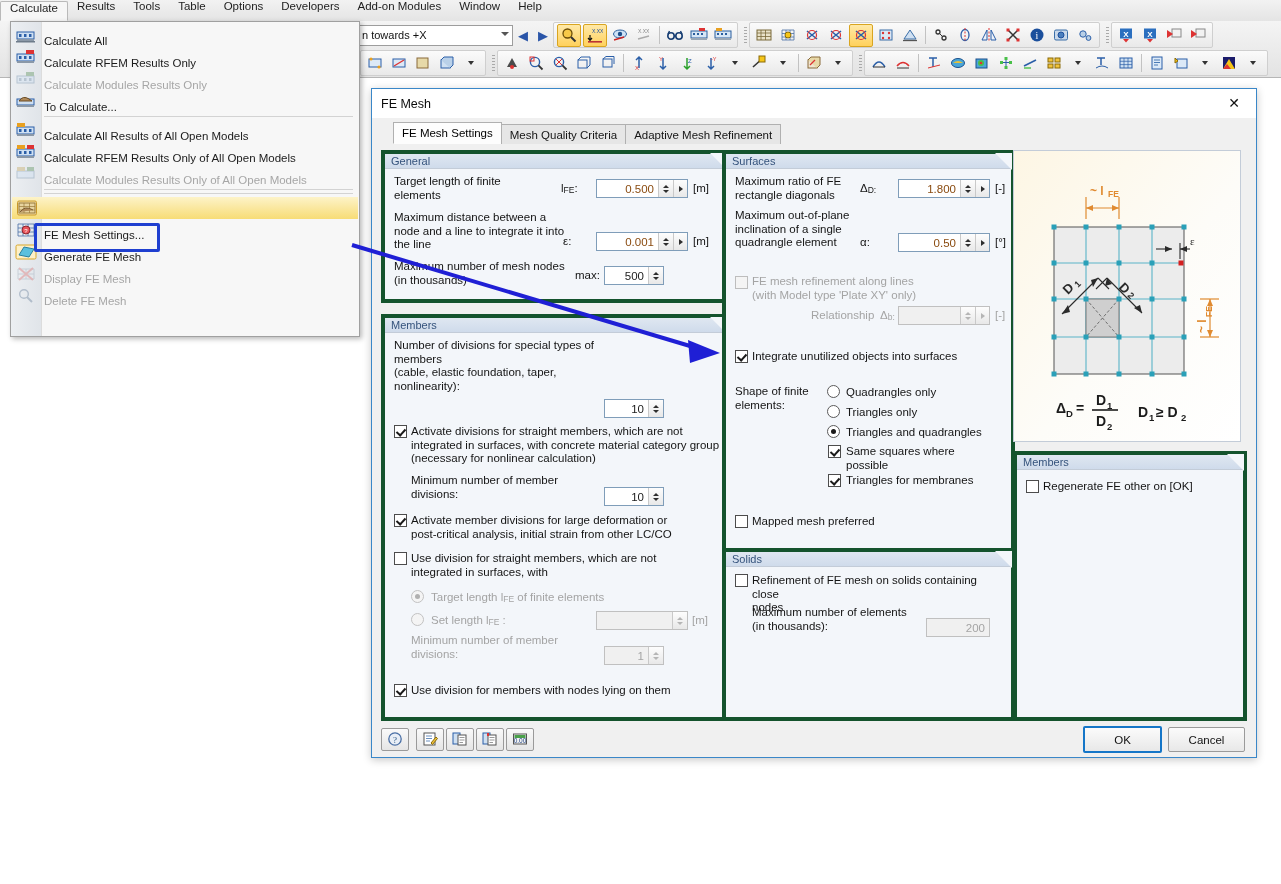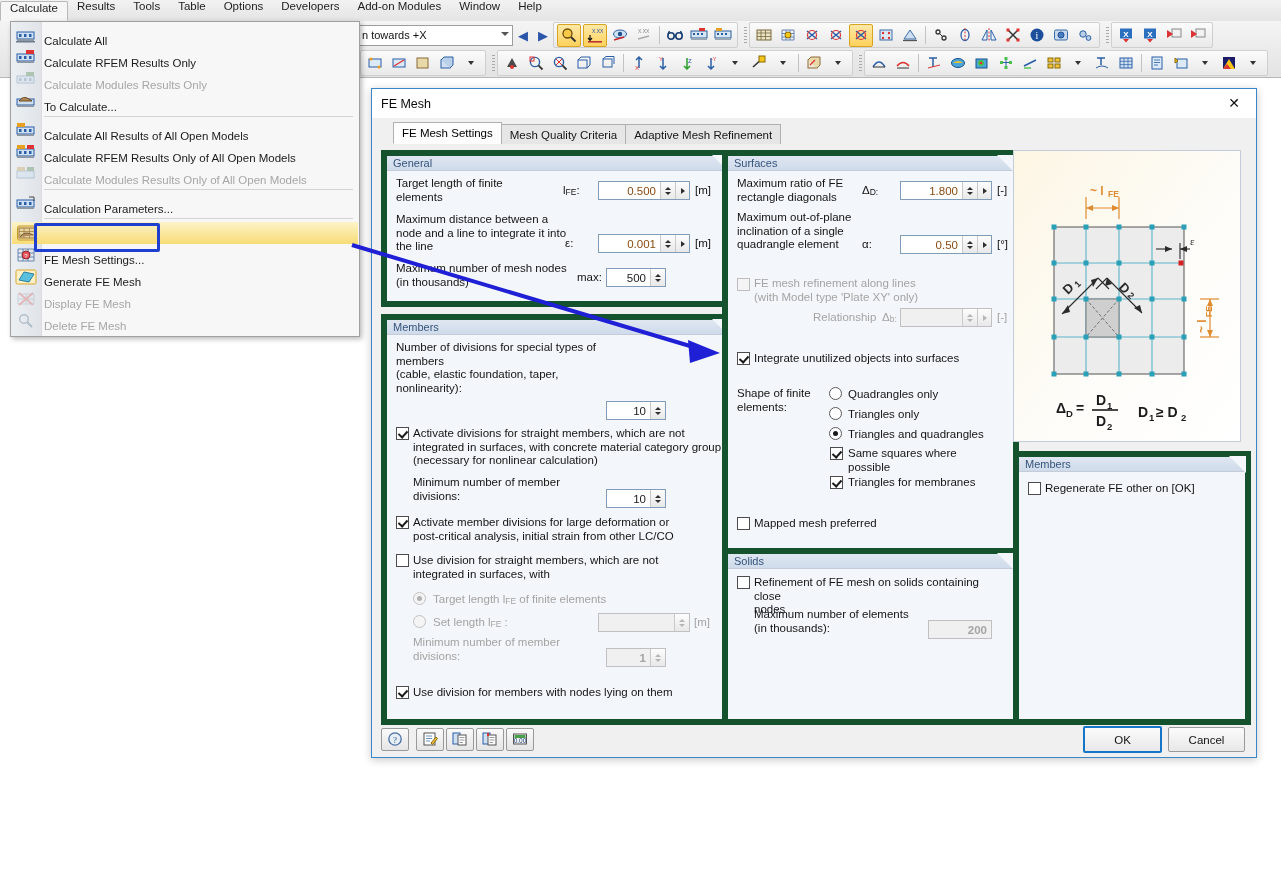--- a/index.html
+++ b/index.html
@@ -115,21 +115,21 @@
   
   #tabs{position:absolute;left:9px;top:6px;height:20px;display:flex;align-items:flex-end;}
   .tab{
     height:19px;padding:0 8px;display:flex;align-items:center;
     font-size:11.5px;color:#151515;background:#e6e6e6;
     border:1px solid #b0b0b0;border-bottom:none;margin-right:-1px;
   }
   .tab.sel{background:#fdfdfd;height:20px;border-bottom:1px solid #fdfdfd;color:#000;margin-left:12px;}
 
   
-  .gbox{position:absolute;background:#f3f6fa;border:6px solid #14532d;}
+  .gbox{position:absolute;background:#f3f6fa;border:4px solid #14532d;}
   .gbox>.ghead{
     position:absolute;left:0;top:0;height:15px;width:100%;
     background:linear-gradient(#dfe7f1,#cfdbeb);
     border-bottom:1px solid #c3ccd8;
     font-size:11px;color:#35537c;padding-left:6px;line-height:15px;box-sizing:border-box;
   }
   .gbox>.ghead:after{
     content:"";position:absolute;right:-1px;top:-1px;
     border-top:17px solid #f3f6fa;border-left:17px solid transparent;
   }
@@ -139,21 +139,21 @@
   .sym{position:absolute;font-size:11.5px;color:#141414;}
   .unit{position:absolute;font-size:11.5px;color:#141414;}
   .unit.dis{color:#a4a4a4;}
 
   
   .field{position:absolute;height:19px;background:#fff;border:1px solid #7f9db9;
     box-sizing:border-box;display:flex;align-items:center;}
   .field.dis{background:#f0f0f0;border-color:#c0c0c0;}
   .field .val{flex:1;text-align:right;padding-right:4px;font-size:11.5px;color:#8a4b10;}
   .field .val.plain{color:#1b1b1b;}
-  .field .val.dis{color:#a4a4a4;font-weight:bold;}
+  .field .val.dis{color:#a4a4a4;}
   .spin{width:14px;height:17px;border-left:1px solid #c9c9c9;
     background:linear-gradient(#fdfdfd,#e8e8e8);
     display:flex;flex-direction:column;align-items:center;justify-content:center;}
   .spin .up{border-left:3px solid transparent;border-right:3px solid transparent;
     border-bottom:3px solid #2e2e2e;margin-bottom:2px;}
   .spin .dn{border-left:3px solid transparent;border-right:3px solid transparent;
     border-top:3px solid #2e2e2e;}
   .spin.dis .up{border-bottom-color:#b5b5b5;}
   .spin.dis .dn{border-top-color:#b5b5b5;}
   .more{width:13px;height:17px;border-left:1px solid #c9c9c9;
@@ -762,35 +762,20 @@
           <rect x="2" y="5" width="17" height="7" fill="#cfe0f2" stroke="#7f98b0"></rect>
           <rect x="2" y="1" width="8" height="4" fill="#c8b070"></rect>
           <rect x="12" y="1" width="7" height="4" fill="#6a9a6a"></rect>
         </svg>
     </span>
     <span>Calculate Modules Results Only of All Open Models</span>
   </div>
 
   <div class="msep"></div>
 
-  <div class="mrow">
-    <span class="micon">
-      <svg width="22" height="18" viewBox="0 0 22 18">
-          <rect x="2" y="5" width="17" height="7" fill="#cfe0f2" stroke="#2b5fa8"></rect>
-          <g fill="#2b5fa8">
-            <rect x="4" y="7" width="2.5" height="3"></rect>
-            <rect x="9" y="7" width="2.5" height="3"></rect>
-            <rect x="14" y="7" width="2.5" height="3"></rect>
-          </g>
-          <rect x="2" y="12" width="17" height="2" fill="#8a98a8"></rect>
-          <path d="M14 2 L19 2 L19 6" fill="none" stroke="#444"></path>
-        </svg>
-    </span>
-    <span>Calculation Parameters...</span>
-  </div>
 
   <div class="msep"></div>
 
   <div class="mrow sel">
     <span class="micon">
       <svg width="22" height="18" viewBox="0 0 22 18">
           <rect x="1.5" y="2" width="19" height="14" rx="1.5" fill="#f3dca0" stroke="#c9992a"></rect>
           <rect x="3" y="4" width="16" height="10" fill="#e7d4a0" stroke="#9a7a3a"></rect>
           <path d="M3 7.5 H19 M3 11 H19 M8 4 V14 M13.5 4 V14" stroke="#9a7a3a" stroke-width=".7"></path>
           <path d="M4 13 Q9 6 17 11" fill="#b08a5a" stroke="#6a4a22" stroke-width=".8"></path>

